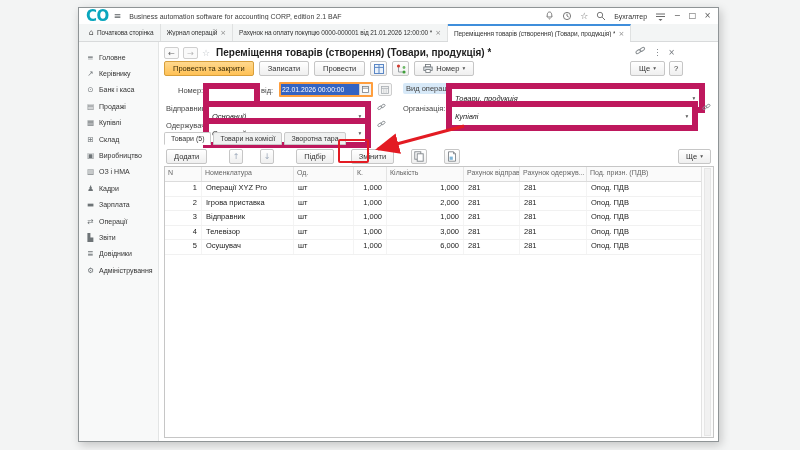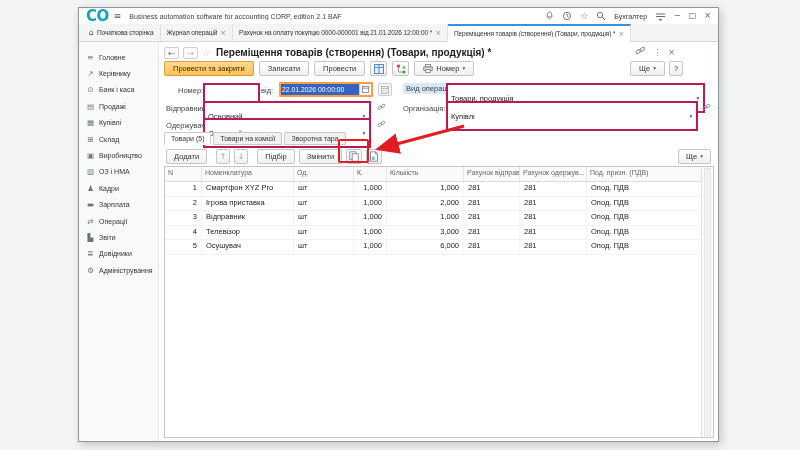--- a/index.html
+++ b/index.html
@@ -50,39 +50,39 @@
   .btn{height:15px;line-height:13px;padding:0 8px;font-size:7.5px;color:#333;background:linear-gradient(#ffffff,#efefef);
     border:1px solid #c6c6c6;border-radius:2px;white-space:nowrap;box-sizing:border-box;display:flex;align-items:center;gap:3px;}
   .btn.primary{background:linear-gradient(#ffd98f,#ffc155);border-color:#d79f3b;color:#3a2b06;}
   .iconbtn{width:17px;padding:0;justify-content:center;}
   .caret{font-size:5.5px;color:#555;}
   .tbr{position:absolute;right:30px;top:0;display:flex;gap:4px;}
 
   
   .flabel{position:absolute;font-size:7.5px;color:#444;white-space:nowrap;}
   .hl{background:#d7e9f8;border-radius:2px;padding:1px 3px;}
-  .finput{position:absolute;height:30px;border:2px solid #be185d;background:#fff;box-sizing:border-box;
-    font-size:7.5px;color:#222;display:flex;align-items:center;}
+  .finput{position:absolute;height:30px;border:6px solid #be185d;background:#fff;box-sizing:border-box;
+    font-size:7.5px;color:#222;display:flex;align-items:center;font-style:italic;}
   .fval{flex:1;padding:0 3px;white-space:nowrap;overflow:hidden;}
   .carrow{width:10px;text-align:center;color:#555;font-size:5.5px;flex:0 0 auto;}
   .date-wrap{position:absolute;left:120px;top:40px;width:94px;height:15px;border:2px solid #ff9e3d;border-radius:1px;
     background:#fff;display:flex;box-sizing:border-box;}
   .date-text{flex:1;background:#3463c2;color:#fff;font-size:6.8px;line-height:11px;padding:0 1px;white-space:nowrap;overflow:hidden;}
   .cal-btn{width:11px;border-left:1px solid #cfcfcf;background:#f3f3f3;display:flex;align-items:center;justify-content:center;flex:0 0 auto;}
   .mini-btn{position:absolute;width:14px;height:13px;border:1px solid #cdcdcd;border-radius:2px;background:#f7f7f7;
     display:flex;align-items:center;justify-content:center;box-sizing:border-box;}
   .linkico{position:absolute;width:11px;height:11px;display:flex;align-items:center;justify-content:center;}
 
   
   .table-panel{position:absolute;left:5px;top:88px;width:550px;height:308px;}
   .tbl-tabs{display:flex;gap:2px;height:15px;align-items:flex-end;}
   .tbl-tab{font-size:7px;padding:2px 6px 2px;border:1px solid #c9c9c9;background:#f0f1f1;color:#333;
     border-radius:2px 2px 0 0;white-space:nowrap;position:relative;}
   .tbl-tab.active{background:#fff;border-bottom-color:#fff;z-index:2;}
-  .tbl-toolbar{height:20px;display:flex;align-items:center;gap:4px;padding:2px 2px 0 2px;box-sizing:border-box;}
+  .tbl-toolbar{height:20px;display:flex;align-items:center;gap:17px;padding:2px 2px 0 2px;box-sizing:border-box;}
   .tbtn{height:15px;line-height:13px;padding:0 7px;font-size:7.5px;color:#333;background:linear-gradient(#ffffff,#efefef);
     border:1px solid #c6c6c6;border-radius:2px;box-sizing:border-box;display:flex;align-items:center;gap:3px;}
   .arrbtn{width:14px;padding:0;justify-content:center;color:#9aa7b8;font-size:8px;}
   .ticon{width:16px;padding:0;justify-content:center;}
   .tbl-more{margin-left:auto;margin-right:1px;}
   .tbl-wrap{position:absolute;left:0;top:36px;right:0;bottom:0;border:1px solid #c6c6c6;background:#fff;box-sizing:border-box;}
   .grid{position:absolute;left:0;top:0;right:11px;bottom:0;overflow:hidden;}
   .grow{display:grid;}
   .grid-header{height:14px;background:#fafafa;border-bottom:1px solid #dcdcdc;color:#666;font-size:7px;}
   .gh-cell{padding:2px 3px;border-right:1px solid #e4e4e4;overflow:hidden;white-space:nowrap;box-sizing:border-box;}
@@ -383,21 +383,21 @@
                 <span class="gh-cell">Номенклатура</span>
                 <span class="gh-cell">Од.</span>
                 <span class="gh-cell">К.</span>
                 <span class="gh-cell">Кількість</span>
                 <span class="gh-cell">Рахунок відправ...</span>
                 <span class="gh-cell">Рахунок одержув...</span>
                 <span class="gh-cell">Под. призн. (ПДВ)</span>
               </div>
               <div class="grow grid-row" style="grid-template-columns: 37px 92px 60px 33px 77px 56px 67px 1fr;">
                 <span class="g-cell num">1</span>
-                <span class="g-cell">Смартфон XYZ Pro</span>
+                <span class="g-cell">Операції XYZ Pro</span>
                 <span class="g-cell">шт</span>
                 <span class="g-cell num">1,000</span>
                 <span class="g-cell num">1,000</span>
                 <span class="g-cell">281</span>
                 <span class="g-cell">281</span>
                 <span class="g-cell">Опод. ПДВ</span>
               </div>
               <div class="grow grid-row" style="grid-template-columns: 37px 92px 60px 33px 77px 56px 67px 1fr;">
                 <span class="g-cell num">2</span>
                 <span class="g-cell">Ігрова приставка</span>

